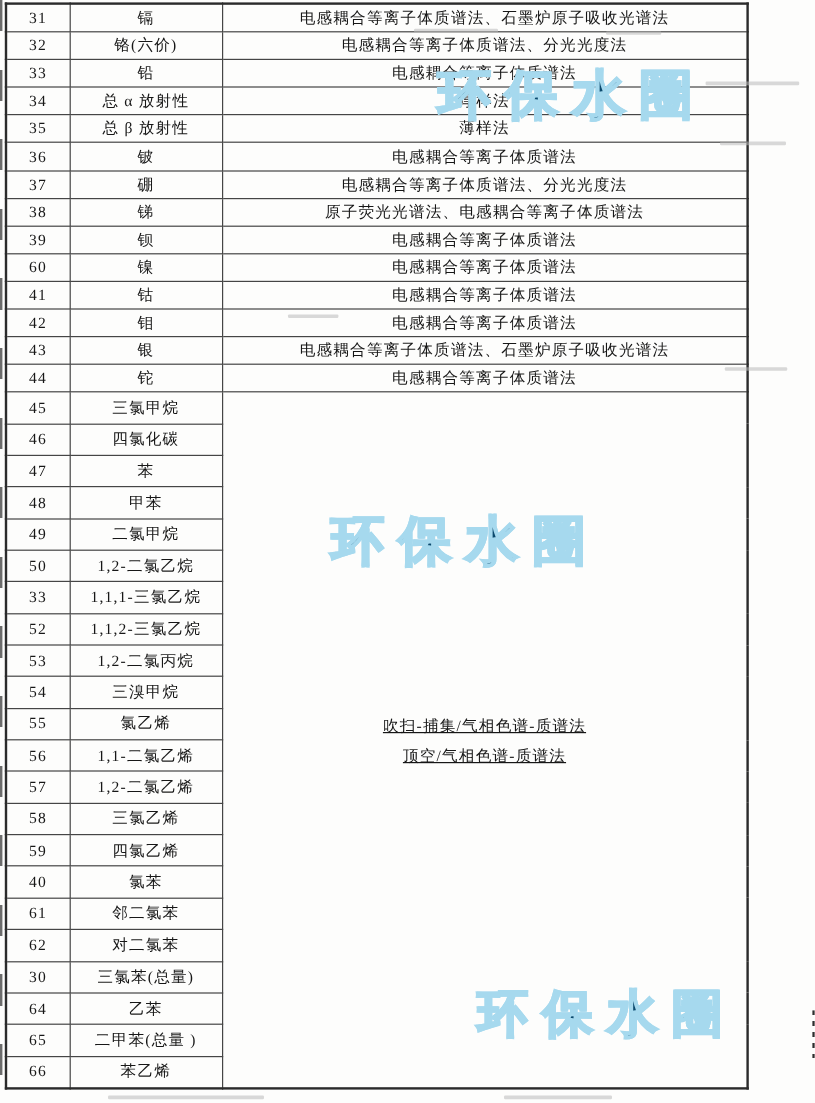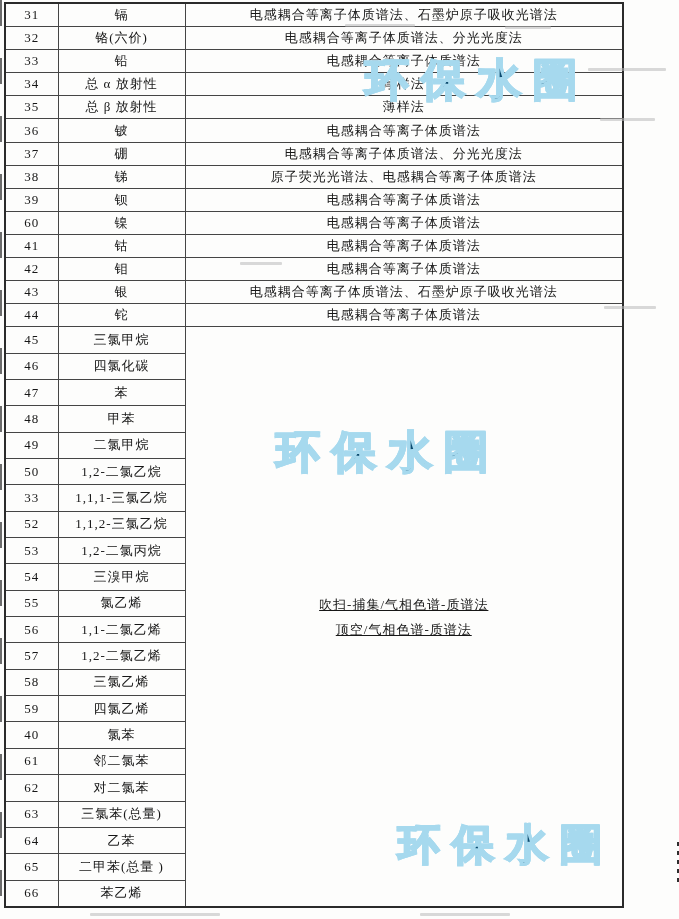--- a/index.html
+++ b/index.html
@@ -200,21 +200,21 @@
       </tr>
       <tr class="lower">
         <td class="cell-no">61</td>
         <td class="cell-name">邻二氯苯</td>
       </tr>
       <tr class="lower">
         <td class="cell-no">62</td>
         <td class="cell-name">对二氯苯</td>
       </tr>
       <tr class="lower">
-        <td class="cell-no">63</td>
+        <td class="cell-no">30</td>
         <td class="cell-name">三氯苯(总量)</td>
       </tr>
       <tr class="lower">
         <td class="cell-no">64</td>
         <td class="cell-name">乙苯</td>
       </tr>
       <tr class="lower">
         <td class="cell-no">65</td>
         <td class="cell-name">二甲苯(总量 )</td>
       </tr>

